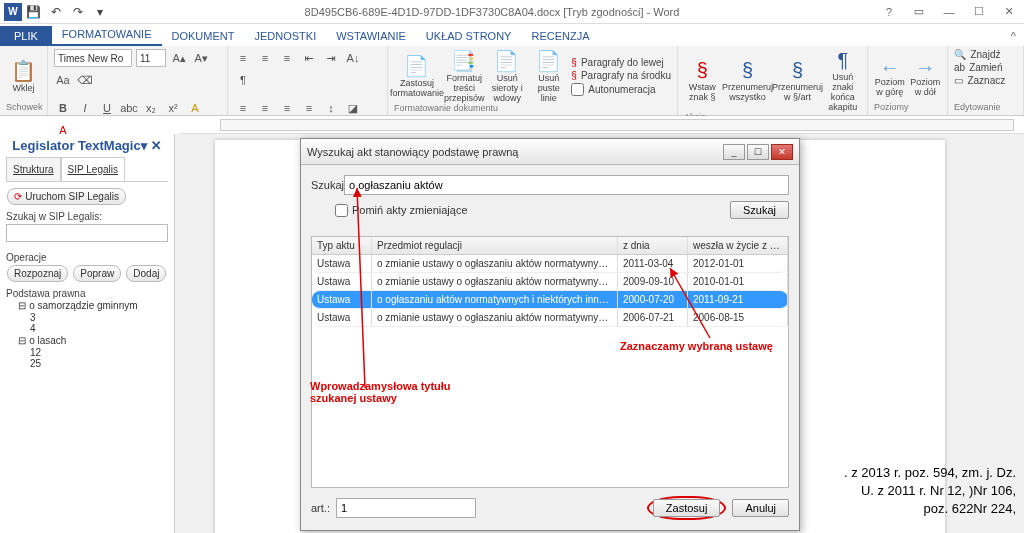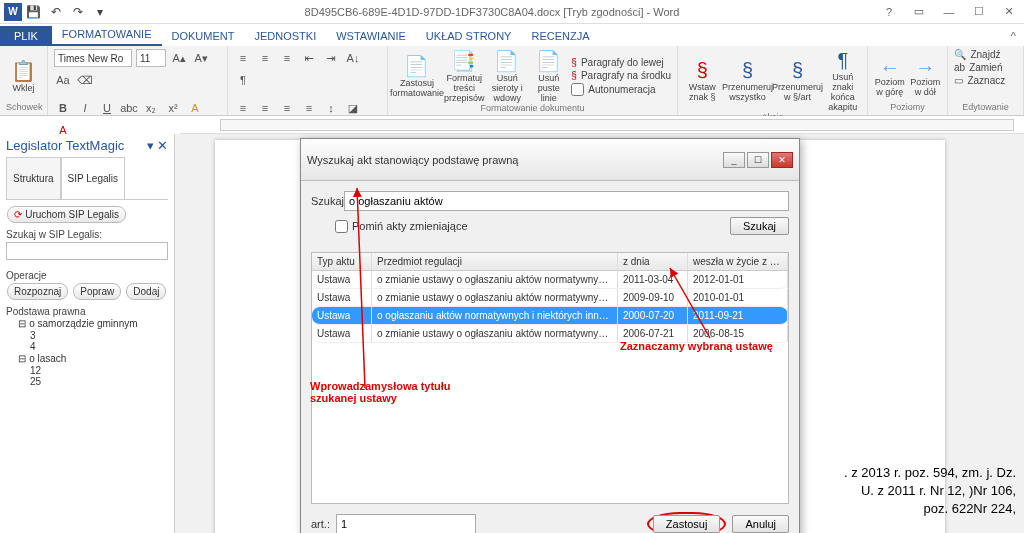--- a/index.html
+++ b/index.html
@@ -17,56 +17,56 @@
 
 .tabs { height:22px; background:#fff; display:flex; align-items:flex-end; }
 .tab { padding:4px 10px; font-size:11px; color:#2b579a; text-transform:uppercase; cursor:pointer; }
 .tab.plik { background:#2b579a; color:#fff; padding:4px 14px; }
 .tab.active { border-bottom:2px solid #2b579a; color:#2b579a; }
 .tabs .collapse { margin-left:auto; padding:4px 8px; color:#666; }
 
 
 .ribbon { height:70px; background:#f3f3f3; border-bottom:1px solid #ccc; display:flex; }
 .group { border-right:1px solid #ddd; padding:3px 6px; display:flex; flex-direction:column; justify-content:space-between; }
-.group-title { text-align:center; font-size:9px; color:#777; }
+.group-title { font-size:9px; color:#777; }
 .group-body { display:flex; align-items:center; gap:4px; flex:1; }
 .big-btn { display:flex; flex-direction:column; align-items:center; justify-content:center; width:46px; font-size:9px; color:#444; text-align:center; }
 .big-btn .ic { font-size:20px; color:#2b579a; }
 .small-btn { width:18px; height:18px; display:flex; align-items:center; justify-content:center; color:#555; font-size:11px; }
 .font-combo { width:78px; height:18px; border:1px solid #bbb; background:#fff; font-size:10px; padding:0 3px; display:flex; align-items:center; }
 .size-combo { width:30px; height:18px; border:1px solid #bbb; background:#fff; font-size:10px; padding:0 3px; display:flex; align-items:center; }
 .para-line { font-size:10px; color:#444; display:flex; align-items:center; gap:4px; white-space:nowrap; }
 .edit-line { font-size:10px; color:#444; display:flex; align-items:center; gap:4px; }
 
 
 .ruler { height:18px; background:#fff; border-bottom:1px solid #ddd; margin-left:180px; position:relative; }
 .ruler-inner { position:absolute; left:40px; right:10px; top:3px; height:12px; background:#f7f7f7; border:1px solid #ccc; }
 
 
 .work { display:flex; height:calc(533px - 24px - 22px - 70px - 18px); }
 .sidepane { width:175px; border-right:1px solid #ccc; background:#fff; padding:4px 6px; font-size:11px; }
-.sidepane h3 { font-size:13px; color:#2b579a; font-weight:normal; margin-bottom:4px; display:flex; justify-content:space-between; align-items:center; }
+.sidepane h3 { font-size:13px; color:#2b579a; font-weight:bold; margin-bottom:4px; display:flex; justify-content:center; align-items:center; }
 .sp-tabs { display:flex; border-bottom:1px solid #ccc; margin-bottom:4px; }
-.sp-tab { padding:15px 6px; border:1px solid #ccc; border-bottom:none; font-size:10px; background:#f5f5f5; }
+.sp-tab { padding:6px 6px; border:1px solid #ccc; border-bottom:none; font-size:10px; background:#f5f5f5;text-decoration:underline; }
 .sp-tab.active { background:#fff; }
 .sp-btn { display:inline-block; border:1px solid #bbb; background:linear-gradient(#fefefe,#e8e8e8); padding:2px 6px; font-size:10px; border-radius:8px; margin:2px 1px; }
 .sp-input { width:100%; border:1px solid #bbb; height:18px; margin:2px 0 6px; }
 .sp-label { font-size:10px; color:#444; margin-top:4px; }
 .tree { font-size:10px; color:#333; }
 .tree .node { padding:1px 0 1px 12px; }
 .tree .leaf { padding-left:24px; }
 
 .docarea { flex:1; background:#f1f1f1; position:relative; overflow:hidden; }
 .page { position:absolute; left:40px; top:6px; width:730px; height:900px; background:#fff; box-shadow:0 0 4px rgba(0,0,0,.25); }
 .side-text { position:absolute; right:8px; top:330px; width:180px; font-family:"Times New Roman",serif; font-size:13px; color:#000; line-height:1.4; }
 .side-text p { margin-bottom:14px;text-align:right; }
 
 
 .dialog { position:absolute; left:300px; top:138px; width:500px; background:#f0f0f0; border:1px solid #888; box-shadow:2px 2px 8px rgba(0,0,0,.3); }
-.dlg-title { height:42px; background:linear-gradient(#fdfdfd,#e6e6e6); border-bottom:1px solid #bbb; display:flex; align-items:center; padding:0 6px; font-size:11px; }
+.dlg-title { height:26px; background:linear-gradient(#fdfdfd,#e6e6e6); border-bottom:1px solid #bbb; display:flex; align-items:center; padding:0 6px; font-size:11px; }
 .dlg-title .dt-right { margin-left:auto; display:flex; gap:2px; }
 .dlg-title .wbtn { width:22px; height:16px; border:1px solid #999; background:linear-gradient(#fafafa,#ddd); font-size:9px; display:flex; align-items:center; justify-content:center; }
 .dlg-title .wbtn.close { background:linear-gradient(#e27777,#c53a2b); color:#fff; border-color:#a02a1f; }
 .dlg-body { padding:10px; }
 .dlg-row { display:flex; align-items:center; margin-bottom:6px; }
 .dlg-row label { font-size:11px; }
 .dlg-input { flex:1; border:1px solid #aaa; background:#fff; height:20px; padding:0 4px; font-size:11px; }
 .dlg-btn { border:1px solid #999; background:linear-gradient(#fafafa,#e2e2e2); padding:2px 12px; font-size:11px; border-radius:2px; }
 .chk { display:flex; align-items:center; gap:4px; font-size:11px; margin-left:24px; }
 

